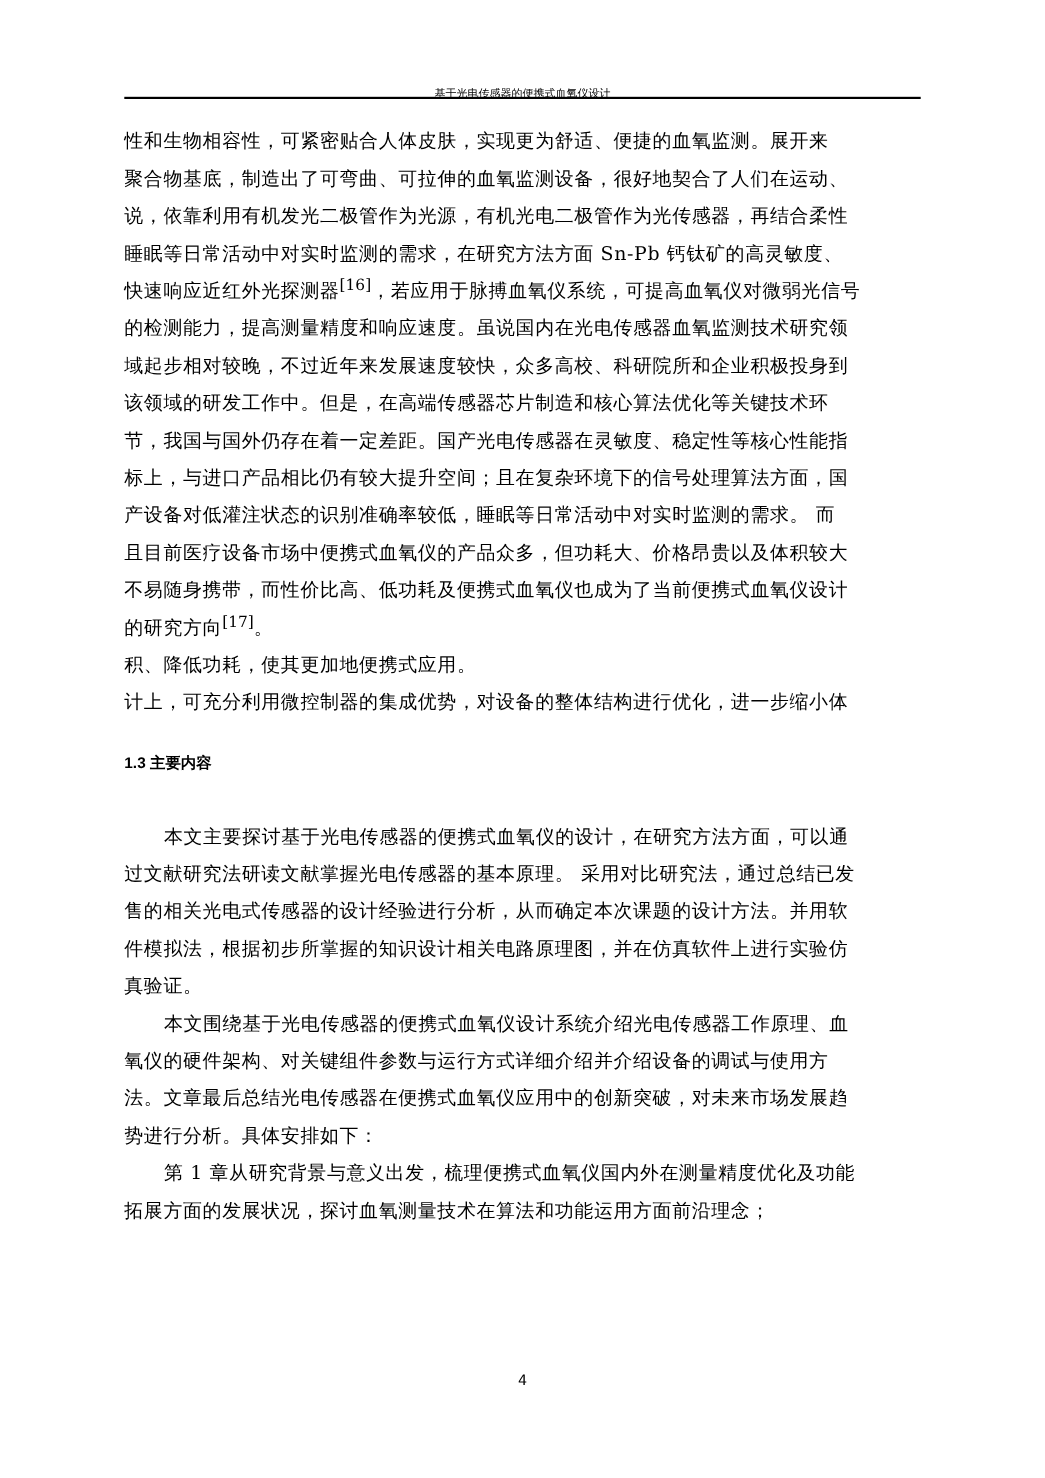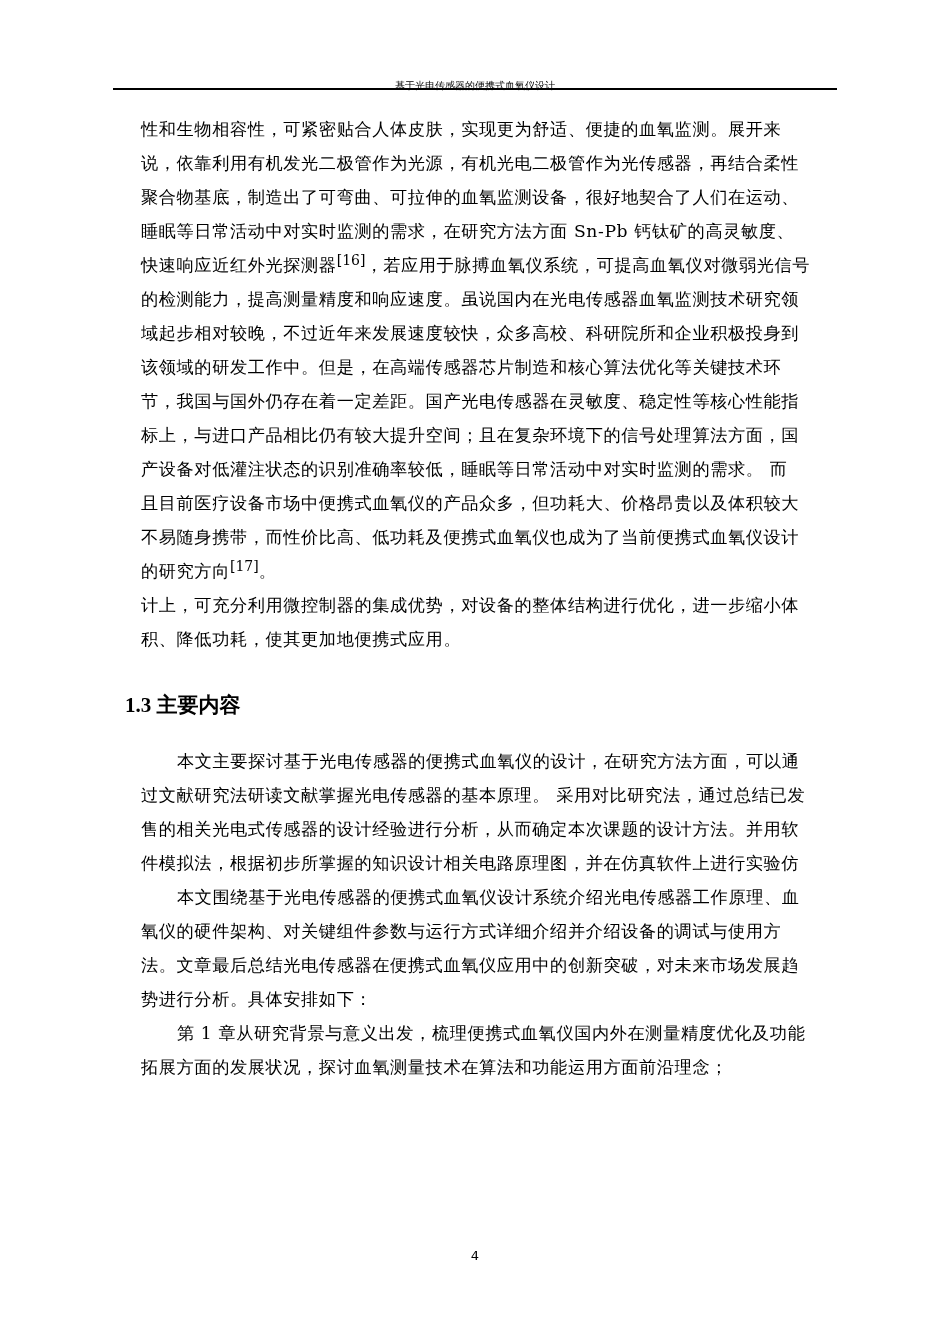--- a/index.html
+++ b/index.html
@@ -5,69 +5,70 @@
   html, body { margin: 0; padding: 0; background: #ffffff; }
   body { width: 950px; height: 1344px; position: relative; overflow: hidden;
          font-family: "DejaVu Serif", "Liberation Serif", serif; color: #000; }
   .header { position: absolute; left: 113px; top: 66px; width: 724px; text-align: center;
             font-size: 10px; line-height: 20px; margin-top: 10px; }
   .header-rule { position: absolute; left: 113px; top: 88px; width: 724px; height: 0;
                  border-top: 2px solid #000; }
   .body { position: absolute; left: 113px; top: 112px; width: 712px; }
   .p { font-size: 17.2px; line-height: 34px; margin: 0; text-align: justify;
        text-align-last: left; letter-spacing: 0.6px; }
-  .line { display: block; white-space: nowrap; height: 34px; margin-left: 28px; }
+  .line { display: block; white-space: nowrap; height: 34px; }
   .indent { padding-left: 36px; }
   sup { font-size: 14px; line-height: 0; vertical-align: 6px; letter-spacing: 0; }
-  .h2 { font-family: Liberation Serif, serif; font-size: 21px;
-        line-height: 30px; margin: 12px; }
+  .h2 { font-family: Liberation Sans, sans-serif; font-size: 14px;
+        line-height: 30px; margin: 0; }
   .h2-wrap { height: 80px; padding-top: 22px; box-sizing: border-box; }
   .gap-after-h { height: 8px; }
   .page-num { position: absolute; left: 0; width: 950px; top: 1248px; text-align: center;
               font-size: 13px; font-family: "DejaVu Sans", "Liberation Sans", sans-serif; }
 </style>
 </head>
 <body>
 
 <div class="header">基于光电传感器的便携式血氧仪设计</div>
 <div class="header-rule"></div>
 
 <div class="body">
   <div id="before">
       <p class="p">
         <span class="line"><span>性和生物相容性，可紧密贴合人体皮肤，实现更为舒适、便捷的血氧监测。展开来</span></span>
+        <span class="line"><span>聚合物基底，制造出了可弯曲、可拉伸的血氧监测设备，很好地契合了人们在运动、</span></span>
         <span class="line"><span>说，依靠利用有机发光二极管作为光源，有机光电二极管作为光传感器，再结合柔性</span></span>
-        <span class="line"><span>聚合物基底，制造出了可弯曲、可拉伸的血氧监测设备，很好地契合了人们在运动、</span></span>
         <span class="line"><span>睡眠等日常活动中对实时监测的需求，在研究方法方面 Sn-Pb 钙钛矿的高灵敏度、</span></span>
         <span class="line"><span>快速响应近红外光探测器</span><sup>[16]</sup><span>，若应用于脉搏血氧仪系统，可提高血氧仪对微弱光信号</span></span>
         <span class="line"><span>的检测能力，提高测量精度和响应速度。虽说国内在光电传感器血氧监测技术研究领</span></span>
         <span class="line"><span>域起步相对较晚，不过近年来发展速度较快，众多高校、科研院所和企业积极投身到</span></span>
         <span class="line"><span>该领域的研发工作中。但是，在高端传感器芯片制造和核心算法优化等关键技术环</span></span>
         <span class="line"><span>节，我国与国外仍存在着一定差距。国产光电传感器在灵敏度、稳定性等核心性能指</span></span>
         <span class="line"><span>标上，与进口产品相比仍有较大提升空间；且在复杂环境下的信号处理算法方面，国</span></span>
         <span class="line"><span>产设备对低灌注状态的识别准确率较低，睡眠等日常活动中对实时监测的需求。 而</span></span>
         <span class="line"><span>且目前医疗设备市场中便携式血氧仪的产品众多，但功耗大、价格昂贵以及体积较大</span></span>
         <span class="line"><span>不易随身携带，而性价比高、低功耗及便携式血氧仪也成为了当前便携式血氧仪设计</span></span>
         <span class="line"><span>的研究方向</span><sup>[17]</sup><span>。</span></span>
       </p>
       <p class="p">
+        <span class="line"><span>积、降低功耗，使其更加地便携式应用。</span></span>
         <span class="line"><span>计上，可充分利用微控制器的集成优势，对设备的整体结构进行优化，进一步缩小体</span></span>
-        <span class="line"><span>积、降低功耗，使其更加地便携式应用。</span></span>
       </p>
     </div>
   <div class="h2-wrap">
     <h2 class="h2">1.3 主要内容</h2>
   </div>
   <div class="gap-after-h"></div>
   <div id="after">
       <p class="p">
         <span class="line indent"><span>本文主要探讨基于光电传感器的便携式血氧仪的设计，在研究方法方面，可以通</span></span>
         <span class="line"><span>过文献研究法研读文献掌握光电传感器的基本原理。 采用对比研究法，通过总结已发</span></span>
         <span class="line"><span>售的相关光电式传感器的设计经验进行分析，从而确定本次课题的设计方法。并用软</span></span>
         <span class="line"><span>件模拟法，根据初步所掌握的知识设计相关电路原理图，并在仿真软件上进行实验仿</span></span>
+        <span class="line"><span>真验证。</span></span>
       </p>
       <p class="p">
         <span class="line indent"><span>本文围绕基于光电传感器的便携式血氧仪设计系统介绍光电传感器工作原理、血</span></span>
         <span class="line"><span>氧仪的硬件架构、对关键组件参数与运行方式详细介绍并介绍设备的调试与使用方</span></span>
         <span class="line"><span>法。文章最后总结光电传感器在便携式血氧仪应用中的创新突破，对未来市场发展趋</span></span>
         <span class="line"><span>势进行分析。具体安排如下：</span></span>
       </p>
       <p class="p">
         <span class="line indent"><span>第 1 章从研究背景与意义出发，梳理便携式血氧仪国内外在测量精度优化及功能</span></span>
         <span class="line"><span>拓展方面的发展状况，探讨血氧测量技术在算法和功能运用方面前沿理念；</span></span>

